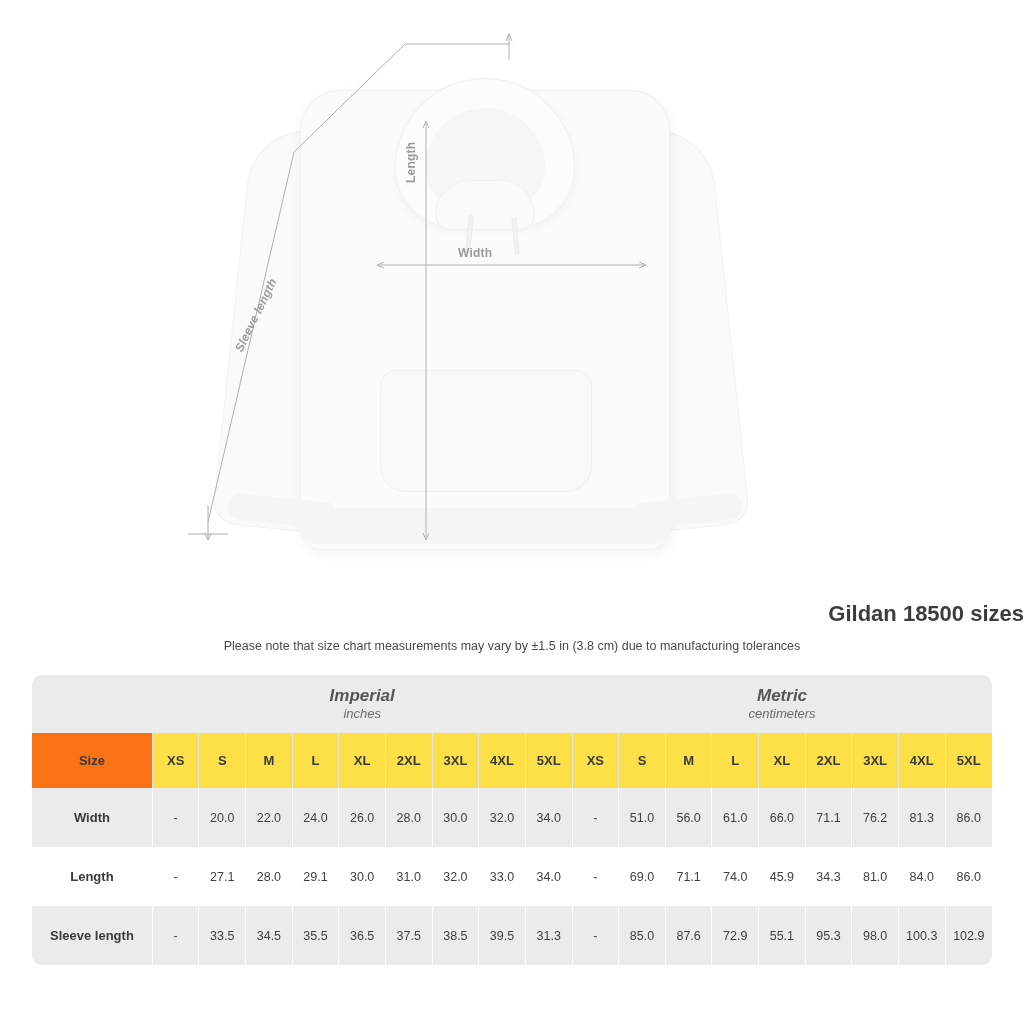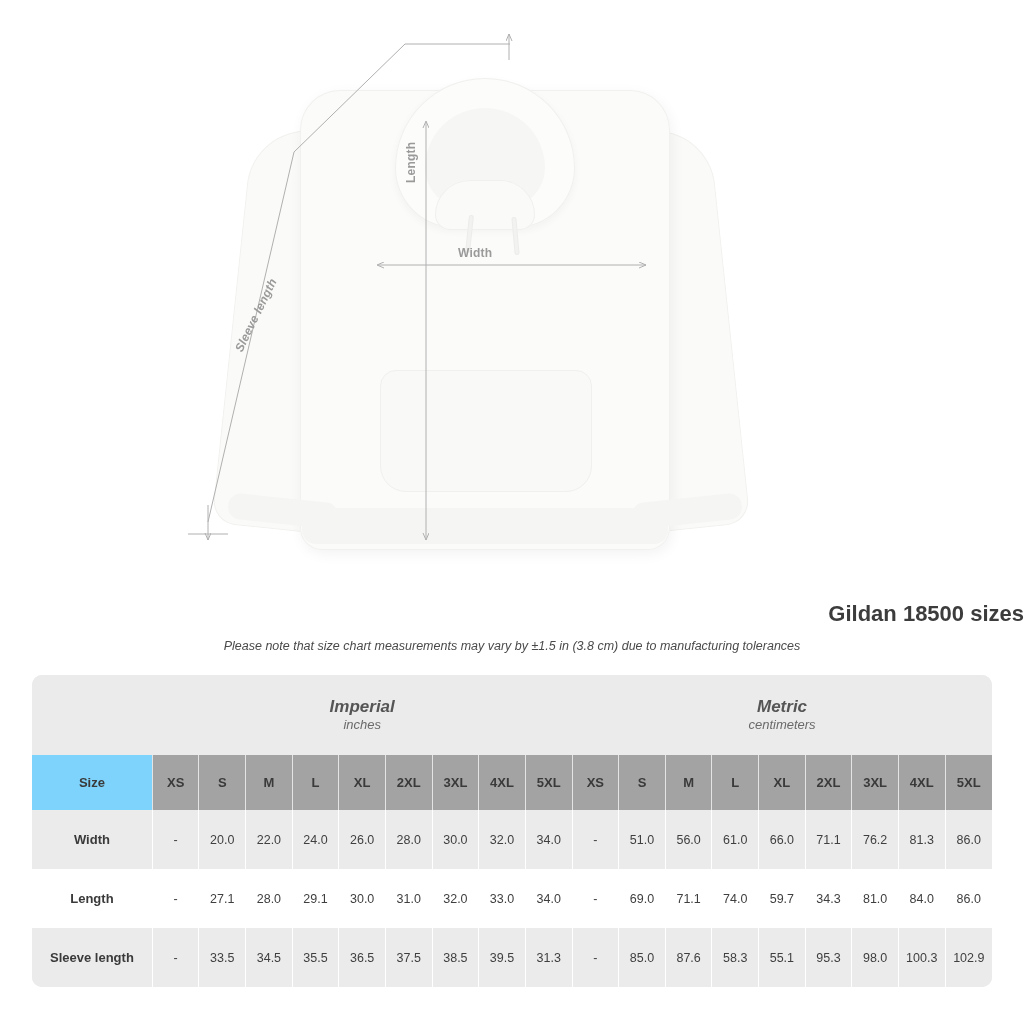--- a/index.html
+++ b/index.html
@@ -176,21 +176,20 @@
   .title {
     text-align: right;
     font-size: 22px;
     font-weight: bold;
     color: #3c3c3c;
     margin-top: 16px;
   }
   .subtitle {
     text-align: center;
     font-size: 12.5px;
-    font-style: italic;
     color: #4a4a4a;
     margin-top: 12px;
   }
 
   
   .table-wrap {
     margin: 22px 32px 0 32px;
     background: #ebebeb;
     border-radius: 10px;
     overflow: hidden;
@@ -203,44 +202,44 @@
   td, th {
     text-align: center;
     font-size: 12.5px;
     color: #3f3f3f;
     padding: 0;
     height: 59px;
     vertical-align: middle;
     font-weight: normal;
   }
   .group-head {
-    height: 80px;
+    height: 58px;
     background: #ebebeb;
   }
   .group-title {
     font-size: 17px;
     font-style: italic;
     font-weight: bold;
     color: #555555;
     line-height: 20px;
   }
   .group-sub {
     font-size: 13px;
     font-style: italic;
     color: #6a6a6a;
     line-height: 16px;
   }
   tr.header-row td {
-    background: #a3a3a3;
+    background: #fde047;
     font-weight: bold;
     font-size: 13px;
     color: #3a3a3a;
     height: 55px;
   }
-  tr.header-row td.rowlabel { background: #7dd3fc; }
+  tr.header-row td.rowlabel { background: #f97316; }
   tr.data-row td {
     background: #ffffff;
   }
   tr.data-row.shaded td {
     background: #ebebeb;
   }
   td.rowlabel {
     font-weight: bold;
     font-size: 13px;
     color: #3a3a3a;
@@ -370,42 +369,42 @@
         <td class="cell-divider">29.1</td>
         <td class="cell-divider">30.0</td>
         <td class="cell-divider">31.0</td>
         <td class="cell-divider">32.0</td>
         <td class="cell-divider">33.0</td>
         <td class="cell-divider">34.0</td>
         <td class="cell-divider">-</td>
         <td class="cell-divider">69.0</td>
         <td class="cell-divider">71.1</td>
         <td class="cell-divider">74.0</td>
-        <td class="cell-divider">59.7</td>
+        <td class="cell-divider">45.9</td>
         <td class="cell-divider">34.3</td>
         <td class="cell-divider">81.0</td>
         <td class="cell-divider">84.0</td>
         <td class="cell-divider">86.0</td>
       </tr>
 
       <tr class="data-row shaded">
         <td class="rowlabel">Sleeve length</td>
         <td class="cell-divider">-</td>
         <td class="cell-divider">33.5</td>
         <td class="cell-divider">34.5</td>
         <td class="cell-divider">35.5</td>
         <td class="cell-divider">36.5</td>
         <td class="cell-divider">37.5</td>
         <td class="cell-divider">38.5</td>
         <td class="cell-divider">39.5</td>
         <td class="cell-divider">31.3</td>
         <td class="cell-divider">-</td>
         <td class="cell-divider">85.0</td>
         <td class="cell-divider">87.6</td>
-        <td class="cell-divider">58.3</td>
+        <td class="cell-divider">72.9</td>
         <td class="cell-divider">55.1</td>
         <td class="cell-divider">95.3</td>
         <td class="cell-divider">98.0</td>
         <td class="cell-divider">100.3</td>
         <td class="cell-divider">102.9</td>
       </tr>
     </tbody>
   </table>
 </div>
 

